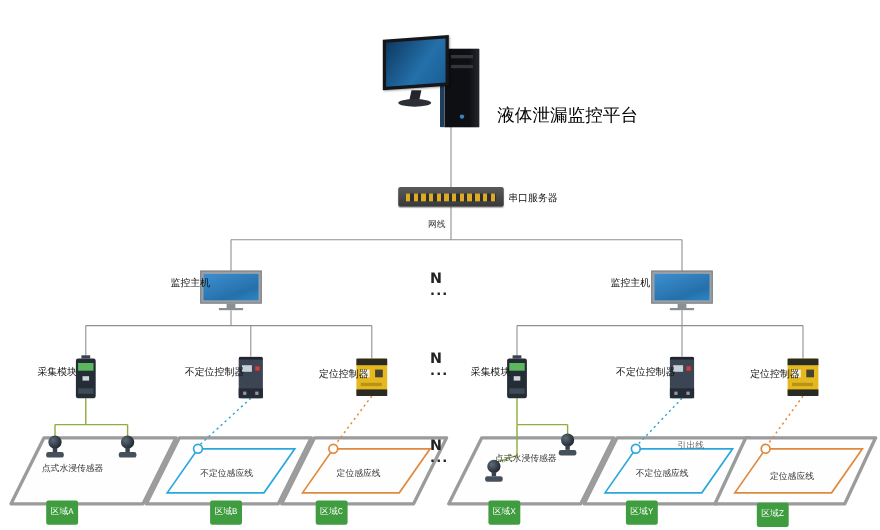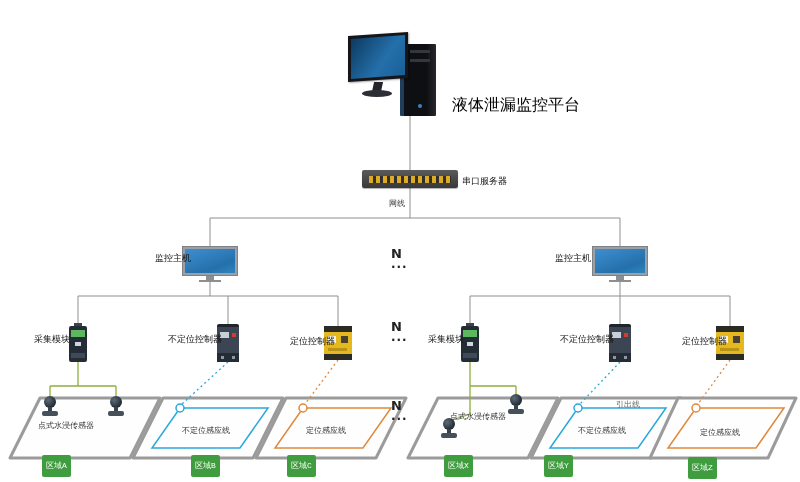--- a/index.html
+++ b/index.html
@@ -272,21 +272,21 @@
   <div class="lbl lbl-sm" style="left:306px;top:426px;">定位感应线</div>
   <div class="lbl lbl-sm" style="left:450px;top:412px;">点式水浸传感器</div>
   <div class="lbl lbl-sm" style="left:578px;top:426px;">不定位感应线</div>
   <div class="lbl lbl-sm" style="left:700px;top:428px;">定位感应线</div>
   <div class="lbl lbl-sm" style="left:616px;top:400px;color:#666;">引出线</div>
 
   <div class="badge" style="left:42px;top:455px;">区域A</div>
   <div class="badge" style="left:165px;top:455px;margin-left:26px;">区域B</div>
   <div class="badge" style="left:287px;top:455px;">区域C</div>
   <div class="badge" style="left:444px;top:455px;">区域X</div>
-  <div class="badge" style="left:544px;top:455px;">区域Y</div>
+  <div class="badge" style="left:569px;top:455px;">区域Y</div>
   <div class="badge" style="left:688px;top:457px;">区域Z</div>
 
   <div class="nmark" style="left:391px;top:246px;">
     <div class="n">N</div>
     <div class="dots">...</div>
   </div>
   <div class="nmark" style="left:391px;top:319px;">
     <div class="n">N</div>
     <div class="dots">...</div>
   </div>

